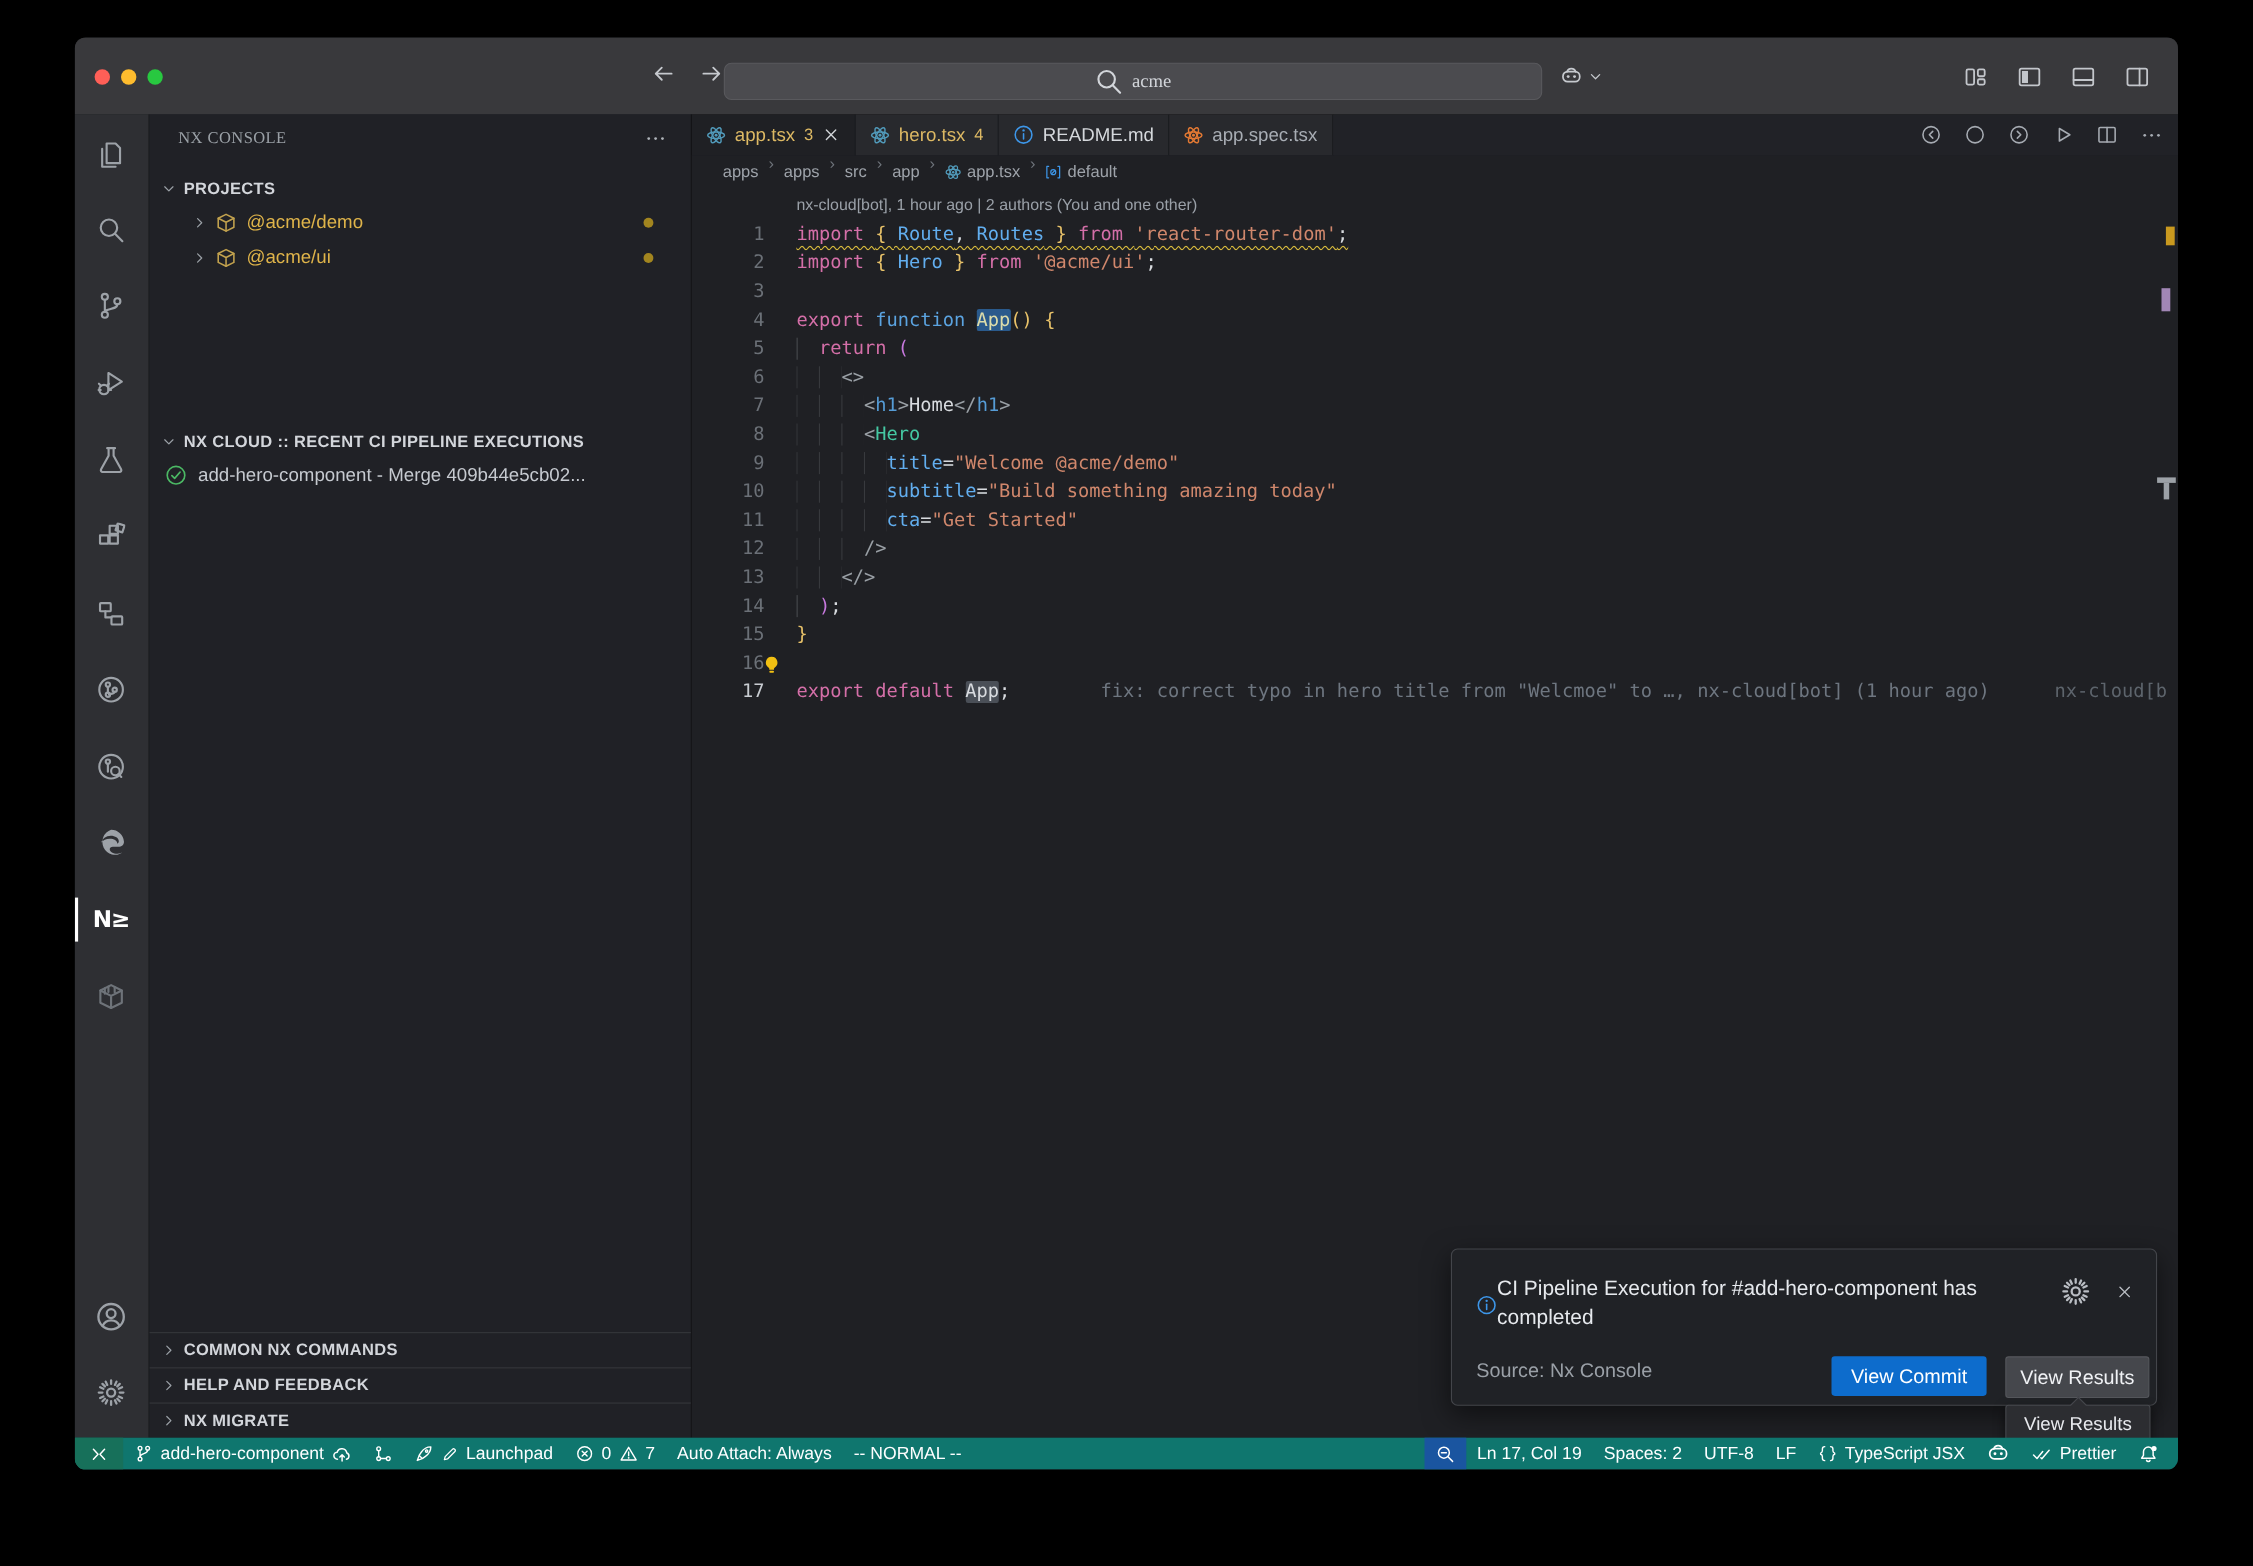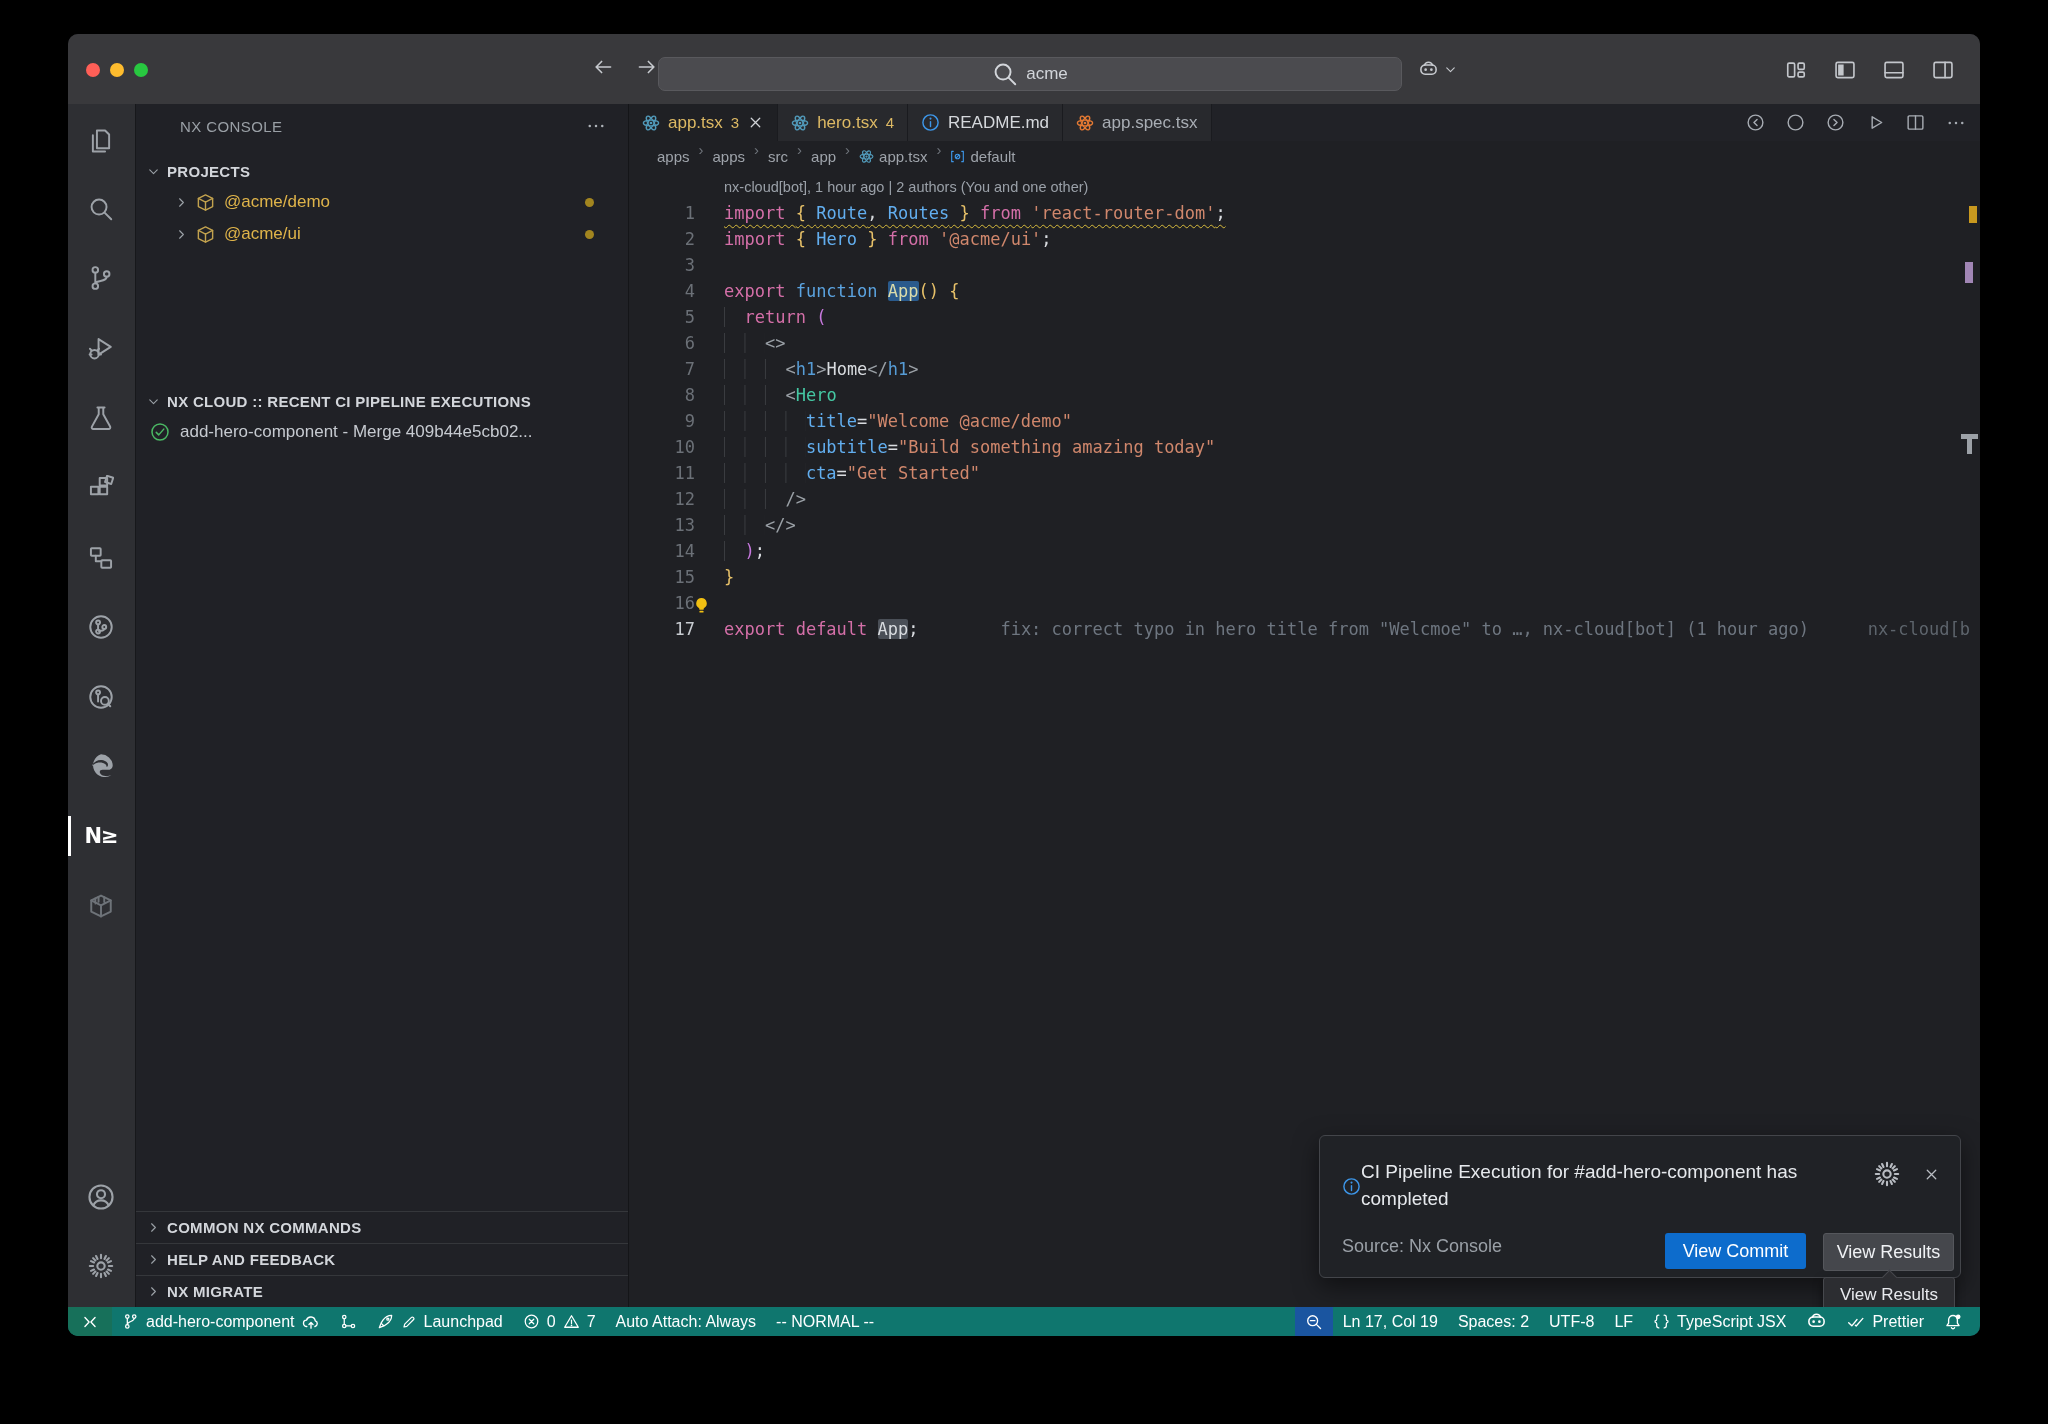--- a/index.html
+++ b/index.html
@@ -3,21 +3,21 @@
 <meta charset="utf-8">
 <style>
   html,body{margin:0;padding:0;background:#000;width:2048px;height:1424px;overflow:hidden;
     font-family:"Liberation Sans",sans-serif;-webkit-font-smoothing:antialiased;}
   .window{position:absolute;left:68px;top:34px;width:1912px;height:1302px;background:#1f2024;
     border-radius:10px;overflow:hidden;box-shadow:0 24px 80px rgba(0,0,0,.85);}
   .icon{display:inline-flex;align-items:center;justify-content:center;line-height:0;}
   .icon svg{display:block;}
 
   
-  .titlebar{position:absolute;left:0;top:0;right:0;height:70px;background:#39393c;}
+  .titlebar{position:absolute;left:0;top:0;right:0;height:70px;background:#39393c;font-family:Liberation Serif, serif;}
   .traffic{position:absolute;left:18px;top:29px;display:flex;gap:10px;}
   .tl{width:14px;height:14px;border-radius:50%;}
   .tl.red{background:#ff5f57}.tl.yellow{background:#febc2e}.tl.green{background:#28c840}
   .navarrows{position:absolute;left:524px;top:22px;display:flex;gap:22px;color:#c6c9ce;}
   .cmdcenter{position:absolute;left:590px;top:23px;width:742px;height:32px;background:#4b4b4f;
     border:1px solid #59595d;border-radius:7px;display:flex;align-items:center;justify-content:center;
     gap:8px;color:#d2d5da;font-size:17px;}
   .copilot-tb{position:absolute;left:1350px;top:25px;display:flex;align-items:center;gap:4px;color:#c6c9ce;}
   .tb-right{position:absolute;right:26px;top:25px;display:flex;gap:27px;color:#c3c6cb;}
 
@@ -27,22 +27,22 @@
   .ab-btn{position:absolute;left:0;width:66px;height:48px;display:flex;align-items:center;justify-content:center;
     color:#9da2a8;cursor:pointer;}
   .ab-btn.dim{color:#6e7379;}
   .ab-btn.active{color:#fff;}
   .ab-btn.active::before{content:"";position:absolute;left:0;top:4px;bottom:4px;width:2.5px;background:#fff;}
   .nxlogo{font-weight:700;font-size:21px;letter-spacing:-1px;font-family:"DejaVu Sans",sans-serif;}
 
   
   .sidebar{width:492px;background:#202126;flex:none;display:flex;flex-direction:column;position:relative;
     border-right:1px solid #141518;}
-  .sb-header{height:44px;display:flex;align-items:center;padding:0 22px 0 44px;color:#9aa0a6;font-size:15px;
-    letter-spacing:.4px;flex:none;}
+  .sb-header{height:44px;display:flex;align-items:center;padding:0 22px 0 26px;color:#9aa0a6;font-size:15px;
+    letter-spacing:.4px;flex:none;font-family:Liberation Serif, serif;}
   .sb-header .icon{margin-left:auto;color:#aeb3b9;}
   .sb-sec-head{height:30px;display:flex;align-items:center;gap:6px;padding-left:10px;color:#d3d6db;
     font-size:15px;font-weight:700;letter-spacing:.3px;flex:none;cursor:pointer;}
   .sb-sec-head .icon{color:#9aa0a6;}
   .sb-row{height:32px;display:flex;align-items:center;flex:none;position:relative;cursor:pointer;font-size:17px;}
   .proj-chev{position:absolute;left:38px;color:#9aa0a6;}
   .proj-icon{position:absolute;left:60px;color:#c2a24e;}
   .proj-label{position:absolute;left:88px;color:#dfb44a;}
   .proj-dot{position:absolute;right:34px;width:9px;height:9px;border-radius:50%;background:#a2851f;}
   .pipe-icon{position:absolute;left:14px;color:#4bb864;}

